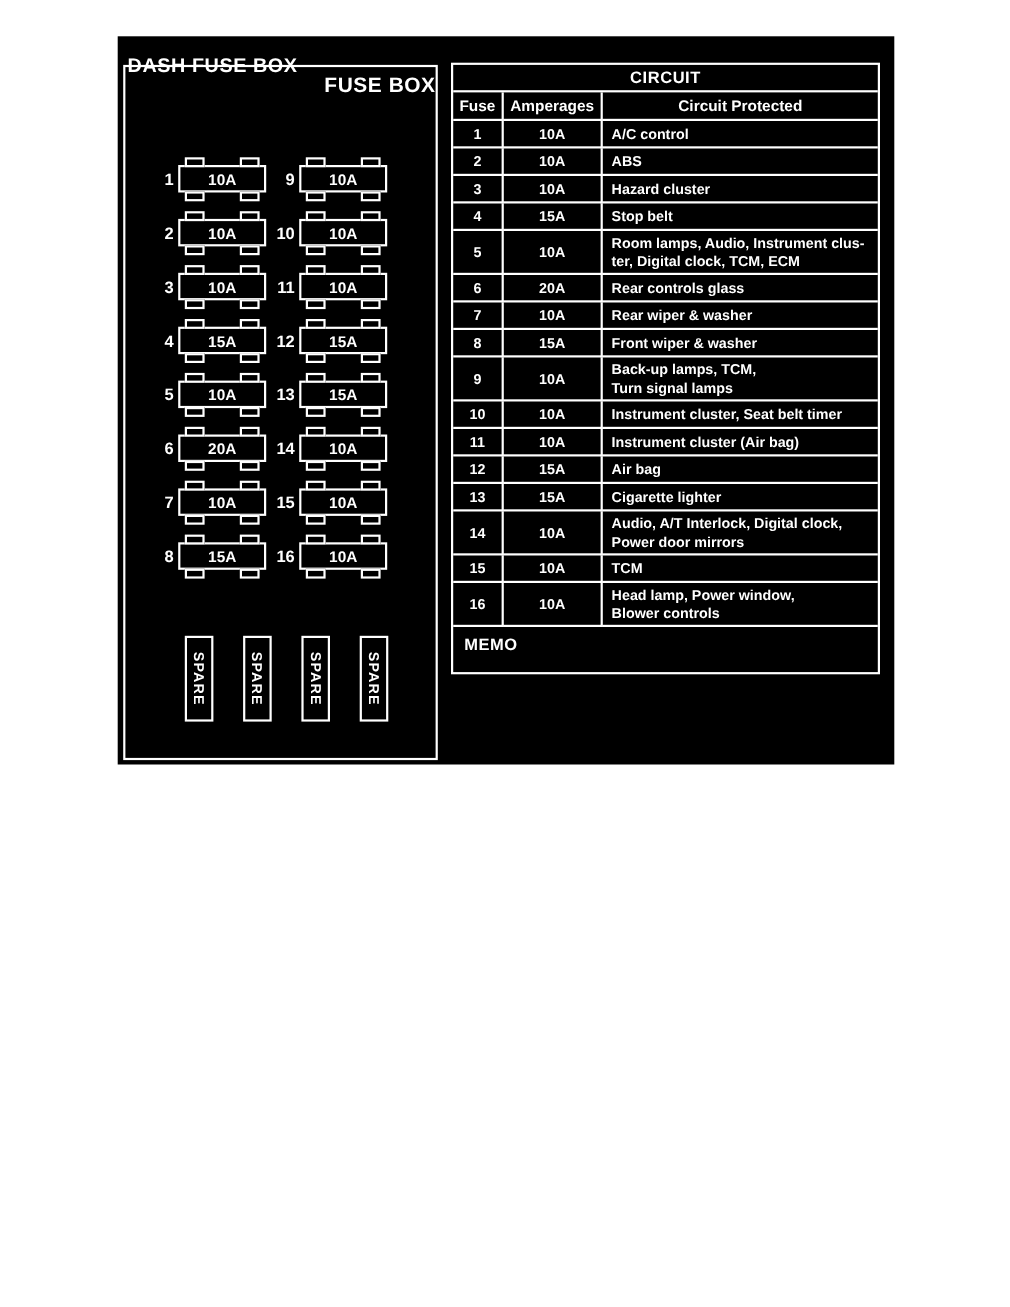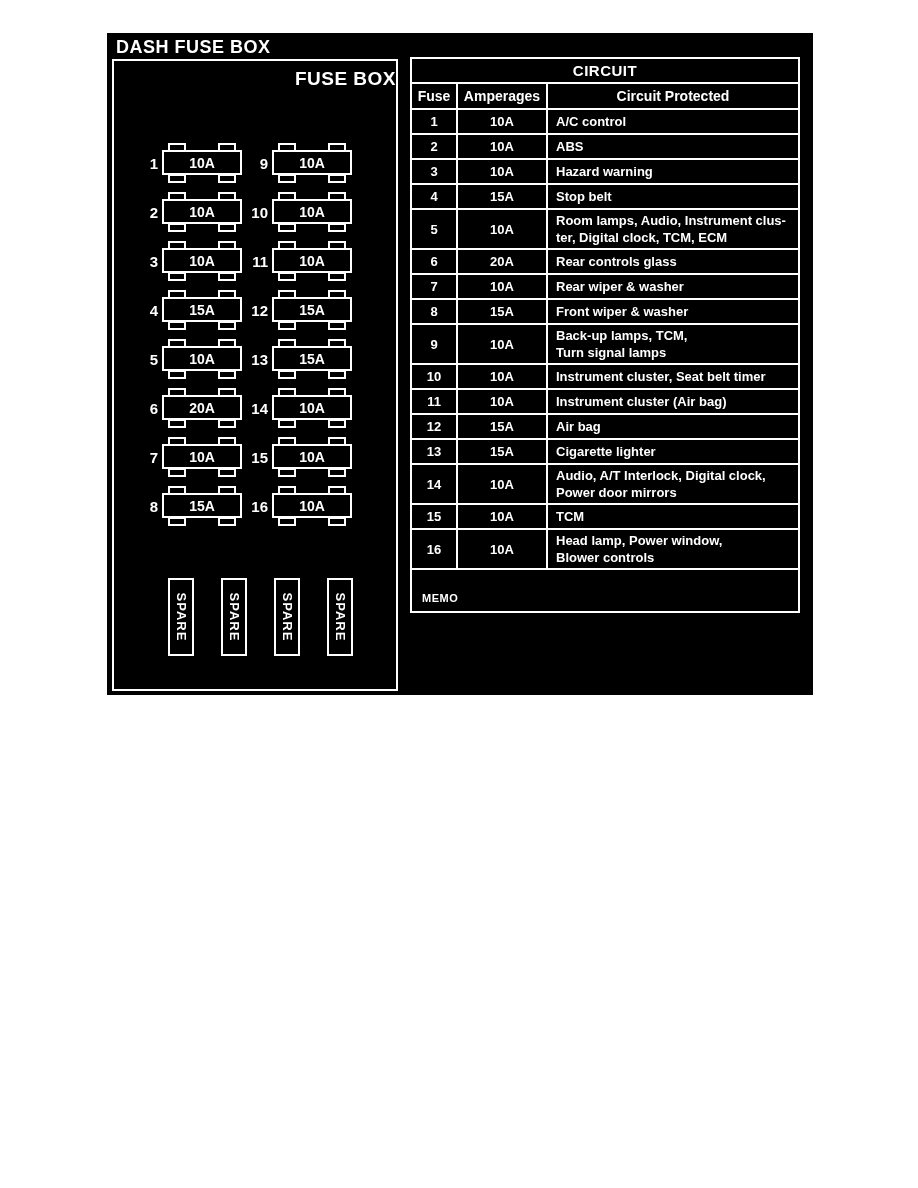--- a/index.html
+++ b/index.html
@@ -4,21 +4,21 @@
 <style>
   * { margin:0; padding:0; box-sizing:border-box; }
   html,body { width:918px; height:1188px; background:#ffffff;
     font-family:"Liberation Sans", sans-serif; }
   .page { position:relative; width:918px; height:1188px; background:#ffffff; overflow:hidden; }
 
   
   .board { position:absolute; left:107px; top:33px; width:706px; height:662px;
     background:#000; color:#fff; }
 
-  .board-title { position:absolute; left:9px; top:4px; font-size:18px; font-weight:bold;
+  .board-title { position:absolute; left:9px; top:16px; font-size:18px; font-weight:bold;
     letter-spacing:.5px; white-space:nowrap; }
 
   
   .layout-panel { position:absolute; left:5px; top:26px; width:286px; height:632px;
     border:2px solid #fff; }
   .panel-header { height:25px; line-height:23px; text-align:center; font-size:15px;
     font-weight:bold; border-bottom:2px solid #fff; letter-spacing:.5px; }
   .fusebox-title { margin-top:7px; text-align:right; font-size:19px; font-weight:bold;
     letter-spacing:.5px; }
 
@@ -50,21 +50,21 @@
   table.circuit col.c-fuse { width:45px; }
   table.circuit col.c-amp  { width:90px; }
   table.circuit th, table.circuit td { border:2px solid #fff; font-size:13px;
     line-height:17px; color:#fff; }
   table.circuit th { height:25px; font-weight:bold; font-size:14px; text-align:center; }
   table.circuit td { height:25px; font-weight:bold; text-align:center; padding:2px 0; }
   table.circuit td.circuit-desc { text-align:left; padding:2px 4px 2px 8px; white-space:pre-line; }
   table.circuit th:first-child, table.circuit td:first-child { border-left:none; }
   table.circuit th:last-child,  table.circuit td:last-child  { border-right:none; }
   table.circuit thead th { border-top:none; }
-  .memo { flex:1; padding:22px 10px; font-size:11px; font-weight:bold; letter-spacing:.5px; }
+  .memo { flex:1; padding:8px 10px; font-size:15px; font-weight:bold; letter-spacing:.5px; }
 </style>
 </head>
 <body>
 
 <div class="page">
   <div class="board">
 
     <div class="board-title">DASH FUSE BOX</div>
 
     <div class="layout-panel">
@@ -317,21 +317,21 @@
               <td class="circuit-desc">A/C control</td>
             </tr>
             <tr>
               <td>2</td>
               <td>10A</td>
               <td class="circuit-desc">ABS</td>
             </tr>
             <tr>
               <td>3</td>
               <td>10A</td>
-              <td class="circuit-desc">Hazard warning</td>
+              <td class="circuit-desc">Hazard cluster</td>
             </tr>
             <tr>
               <td>4</td>
               <td>15A</td>
               <td class="circuit-desc">Stop belt</td>
             </tr>
             <tr>
               <td>5</td>
               <td>10A</td>
               <td class="circuit-desc">Room lamps, Audio, Instrument clus-

